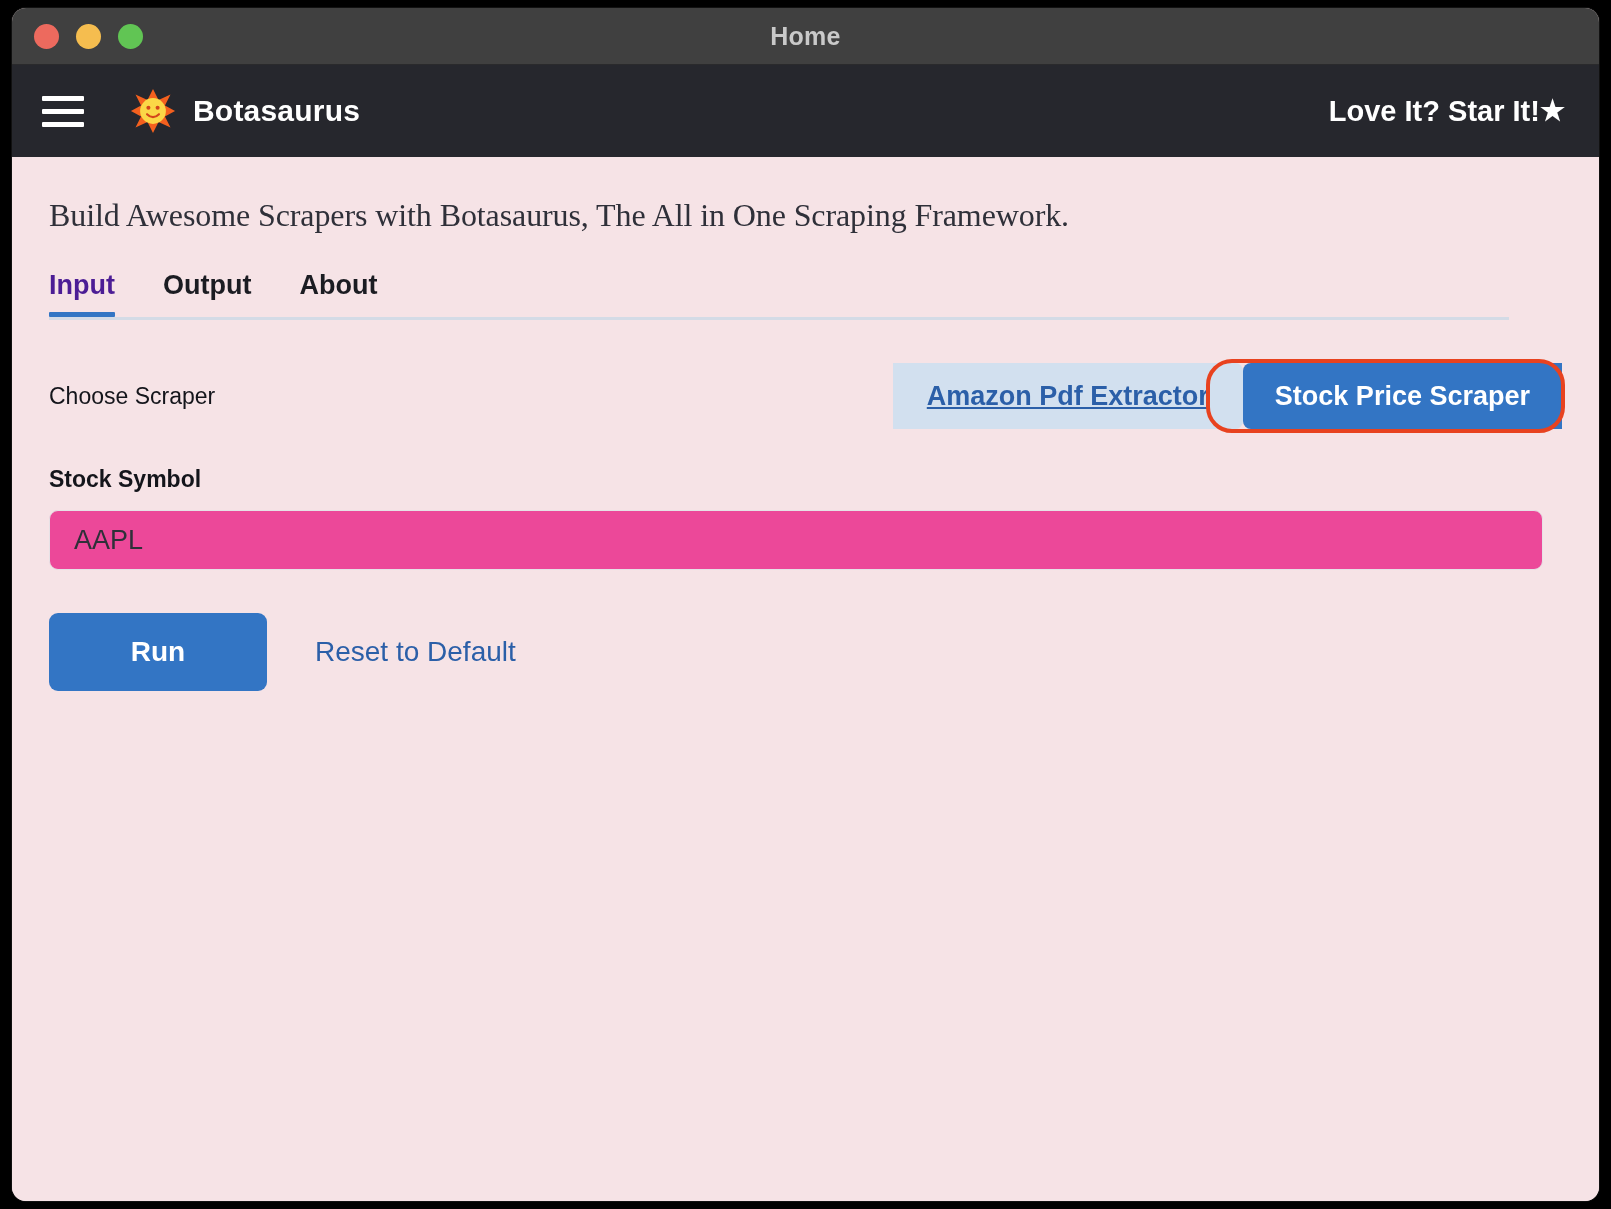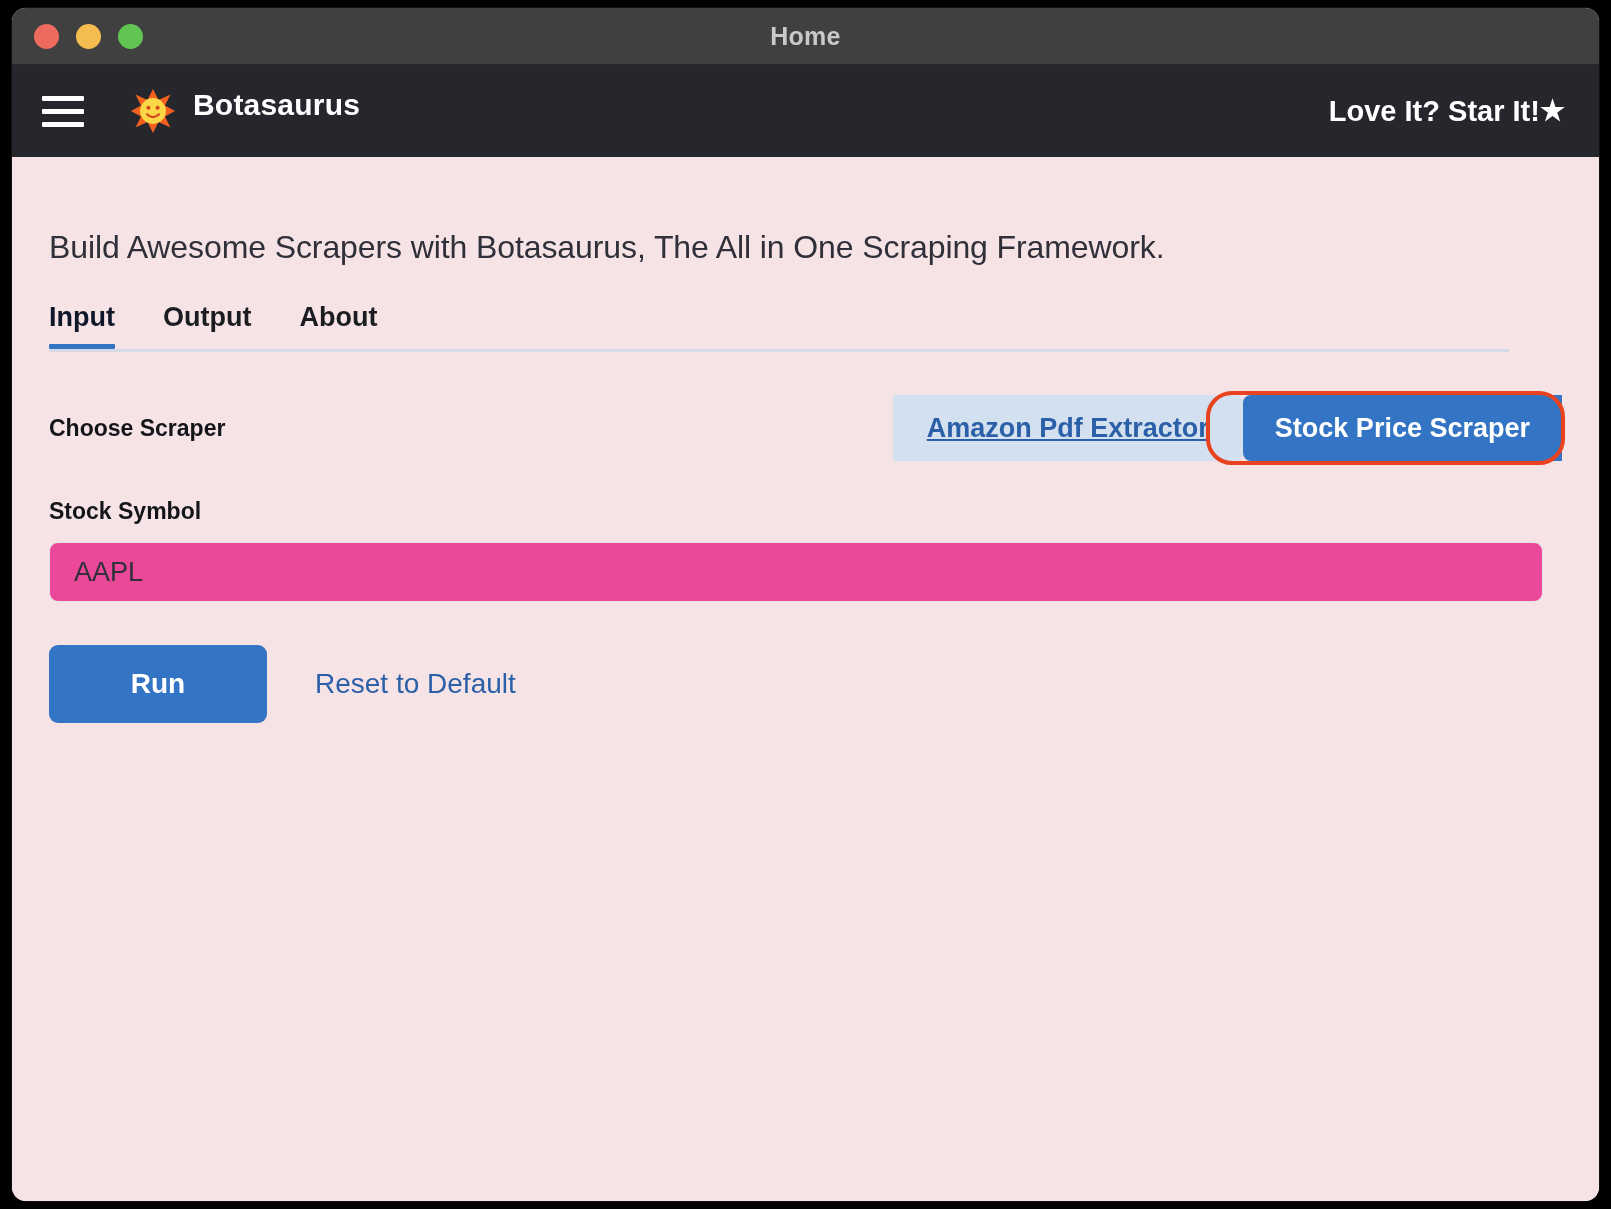--- a/index.html
+++ b/index.html
@@ -79,21 +79,21 @@
   }
   .hamburger span {
     display: block;
     height: 5px;
     width: 42px;
     background: #ffffff;
     border-radius: 1px;
   }
   .brand {
     display: flex;
-    align-items: flex-start;
+    align-items: center;
     gap: 17px;
     margin-left: 44px;
     cursor: pointer;
   }
   .sun-logo {
     width: 46px;
     height: 46px;
     display: block;
   }
   .brand-name {
@@ -117,43 +117,44 @@
   
   .content {
     padding: 0 37px;
     background: #f6e3e6;
     height: calc(100% - 149px);
     box-sizing: border-box;
   }
   .headline {
     font-size: 32px;
     color: #2f3039;
-    padding-top: 72px;
+    padding-top: 40px;
     letter-spacing: -0.1px;
+    font-family: Liberation Serif, serif;
   }
 
   .tabs-wrap {
     margin-top: 36px;
     position: relative;
   }
   .tabs {
     display: flex;
     gap: 0;
     align-items: flex-end;
   }
   .tab {
     font-size: 27px;
     font-weight: bold;
     color: #1b1c22;
     padding: 0 24px 16px 24px;
     cursor: pointer;
     position: relative;
   }
   .tab:first-child { padding-left: 0; }
-  .tab.active { color: #0f172a; }
+  .tab.active { color: #4c1d95; }
   .tab.active::after {
     content: "";
     position: absolute;
     left: 0;
     right: 24px;
     bottom: 0;
     height: 5px;
     background: #3375c4;
     border-radius: 1px;
   }
@@ -166,21 +167,21 @@
 
   
   .row-choose {
     display: flex;
     align-items: center;
     margin-top: 42px;
     min-height: 68px;
   }
   .field-label {
     font-size: 23px;
-    font-weight: bold;
+    font-weight: normal;
     color: #14151b;
   }
   .segmented {
     margin-left: auto;
     display: flex;
     align-items: stretch;
     border-radius: 8px;
     overflow: visible;
     position: relative;
   }

